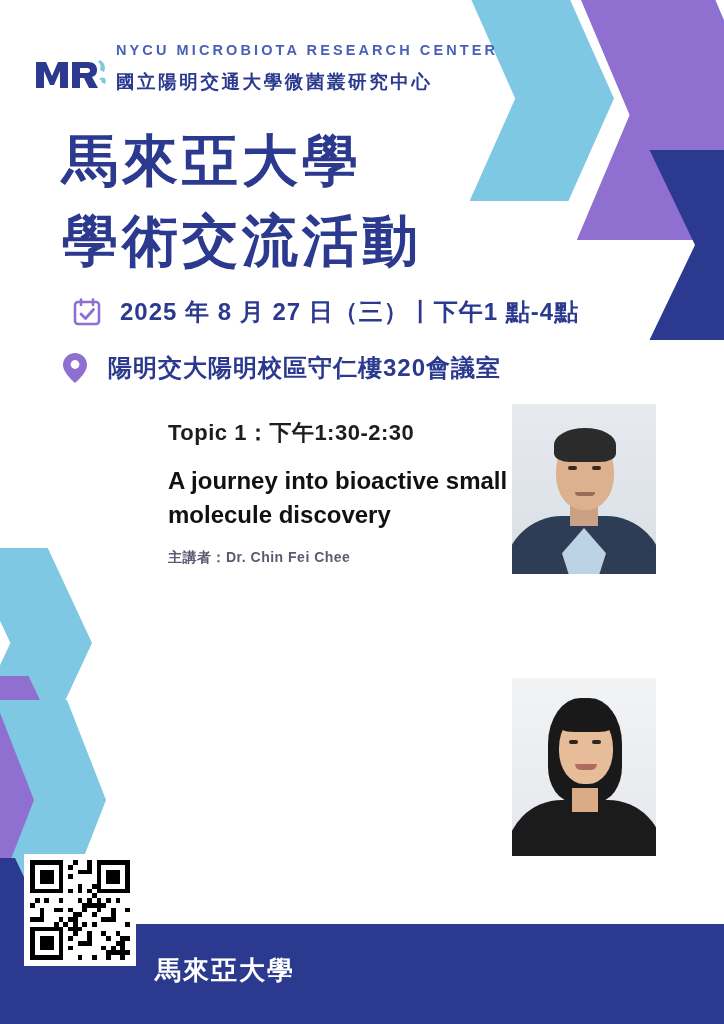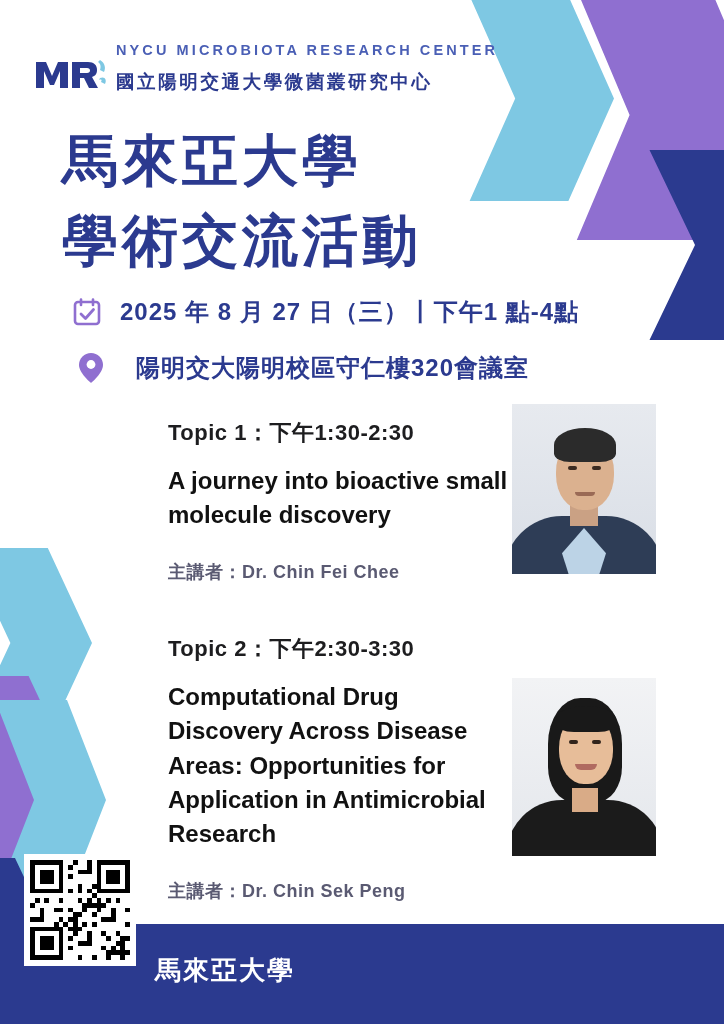--- a/index.html
+++ b/index.html
@@ -119,21 +119,21 @@
     white-space: pre-line;
     margin-top: 8px;
   }
 
   
   .info-row {
     position: absolute;
     display: flex; align-items: center; text-align: right;
   }
   .info-row.date { top: 296px; left: 68px; }
-  .info-row.place { top: 352px; left: 72px; gap: 12px; }
+  .info-row.place { top: 352px; left: 56px; }
   .info-icon { width: 38px; display: flex; justify-content: center; }
   .info-text {
     color: #2b3a8f;
     font-size: 24px;
     font-weight: bold;
     letter-spacing: 1px;
     margin-left: 14px;
     white-space: nowrap;
   }
 
@@ -151,23 +151,23 @@
   }
   .topic-title {
     color: #111111;
     font-size: 24px;
     font-weight: bold;
     line-height: 1.43;
     margin-top: 16px;
   }
   .topic-speaker {
     color: #5a5a72;
-    font-size: 18px;
+    font-size: 14px;
     font-weight: bold;
-    margin-top: 27px;
+    margin-top: 16px;
     letter-spacing: 0.5px;
     white-space: nowrap;
   }
 
   
   .portrait {
     position: absolute;
     overflow: hidden;
     background: #dfe3ea;
   }
@@ -332,25 +332,20 @@
     <div class="p-shape p1-shoulders"></div>
     <div class="p-shape p1-shirt"></div>
     <div class="p-shape p1-neck"></div>
     <div class="p-shape p1-head"></div>
     <div class="p-shape p1-hair"></div>
     <div class="p-shape p1-eye-l"></div>
     <div class="p-shape p1-eye-r"></div>
     <div class="p-shape p1-mouth"></div>
   </div>
 
-  <div class="topic topic-2">
-    <div class="topic-head">Topic 2：下午2:30-3:30</div>
-    <div class="topic-title">Computational Drug Discovery Across Disease Areas: Opportunities for Application in Antimicrobial Research</div>
-    <div class="topic-speaker">主講者：Dr. Chin Sek Peng</div>
-  </div>
 
   <div class="portrait portrait-2">
     <div class="p-bg p2-bg"></div>
     <div class="p-shape p2-hairback"></div>
     <div class="p-shape p2-shoulders"></div>
     <div class="p-shape p2-neck"></div>
     <div class="p-shape p2-head"></div>
     <div class="p-shape p2-bangs"></div>
     <div class="p-shape p2-eye-l"></div>
     <div class="p-shape p2-eye-r"></div>

